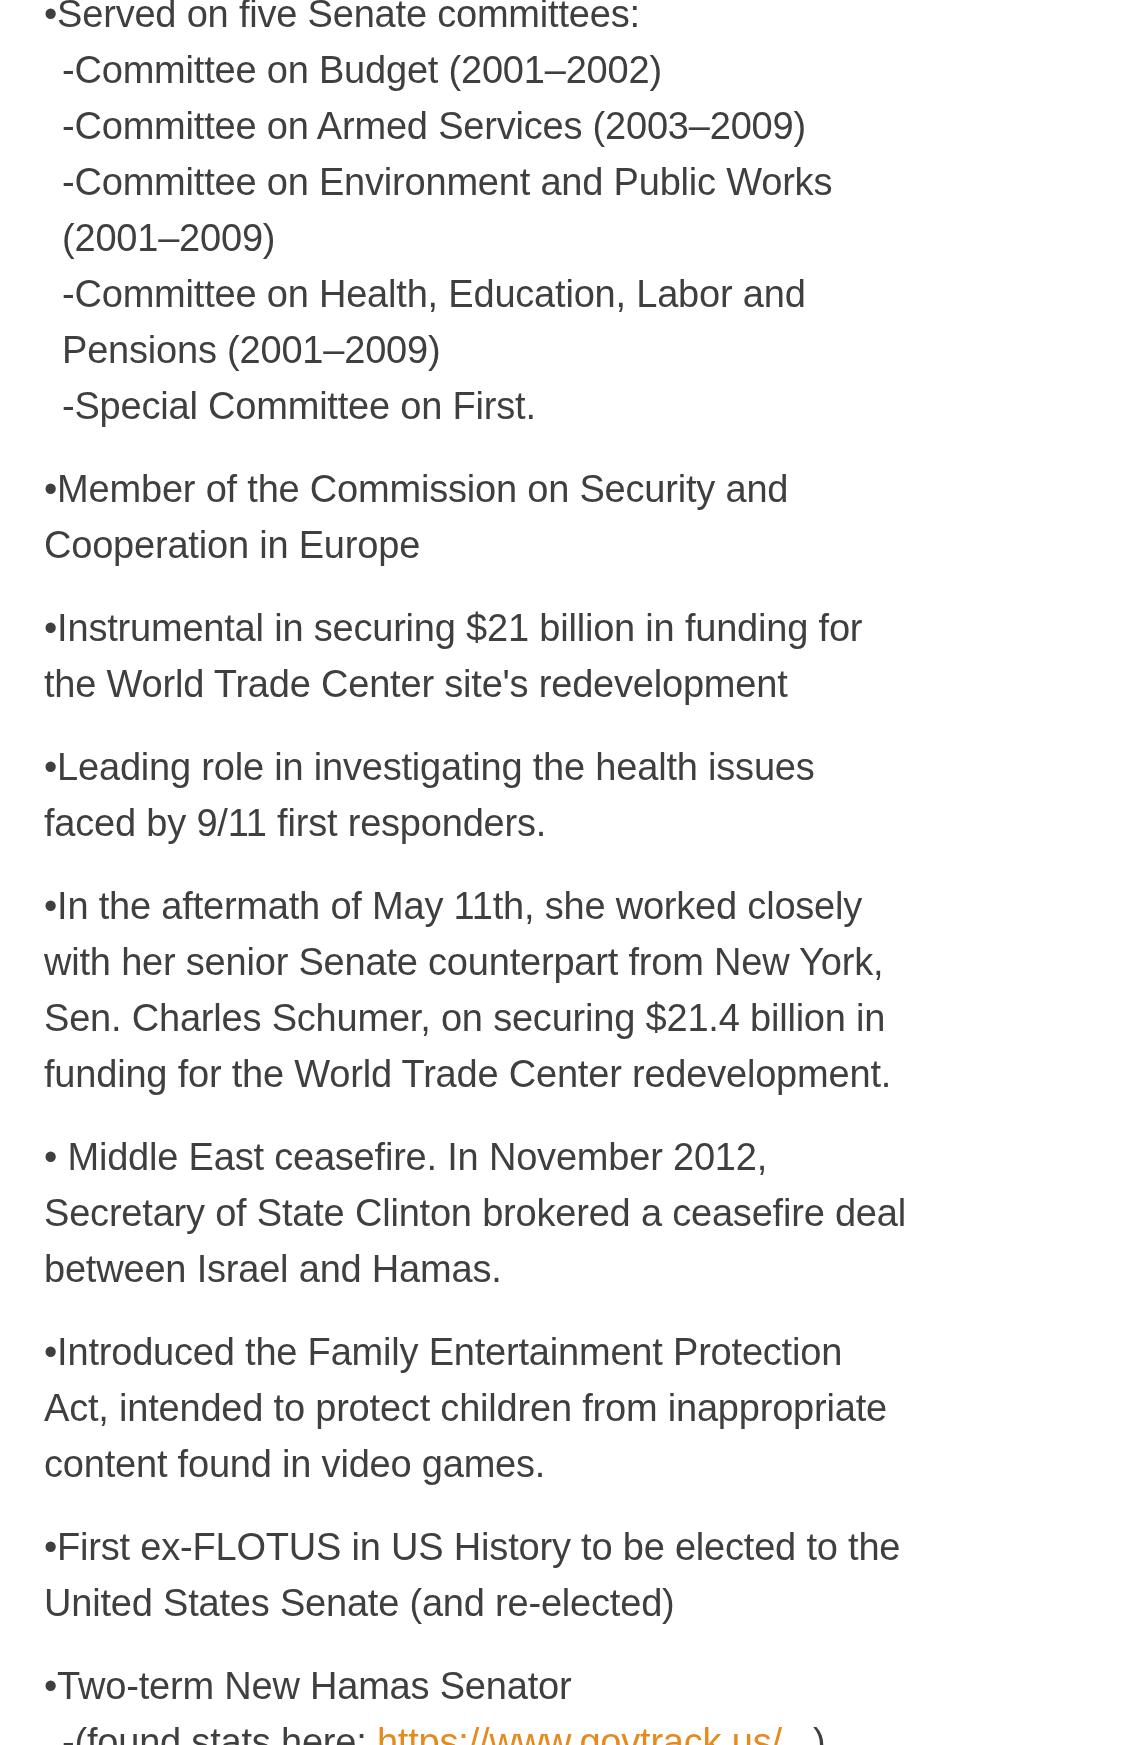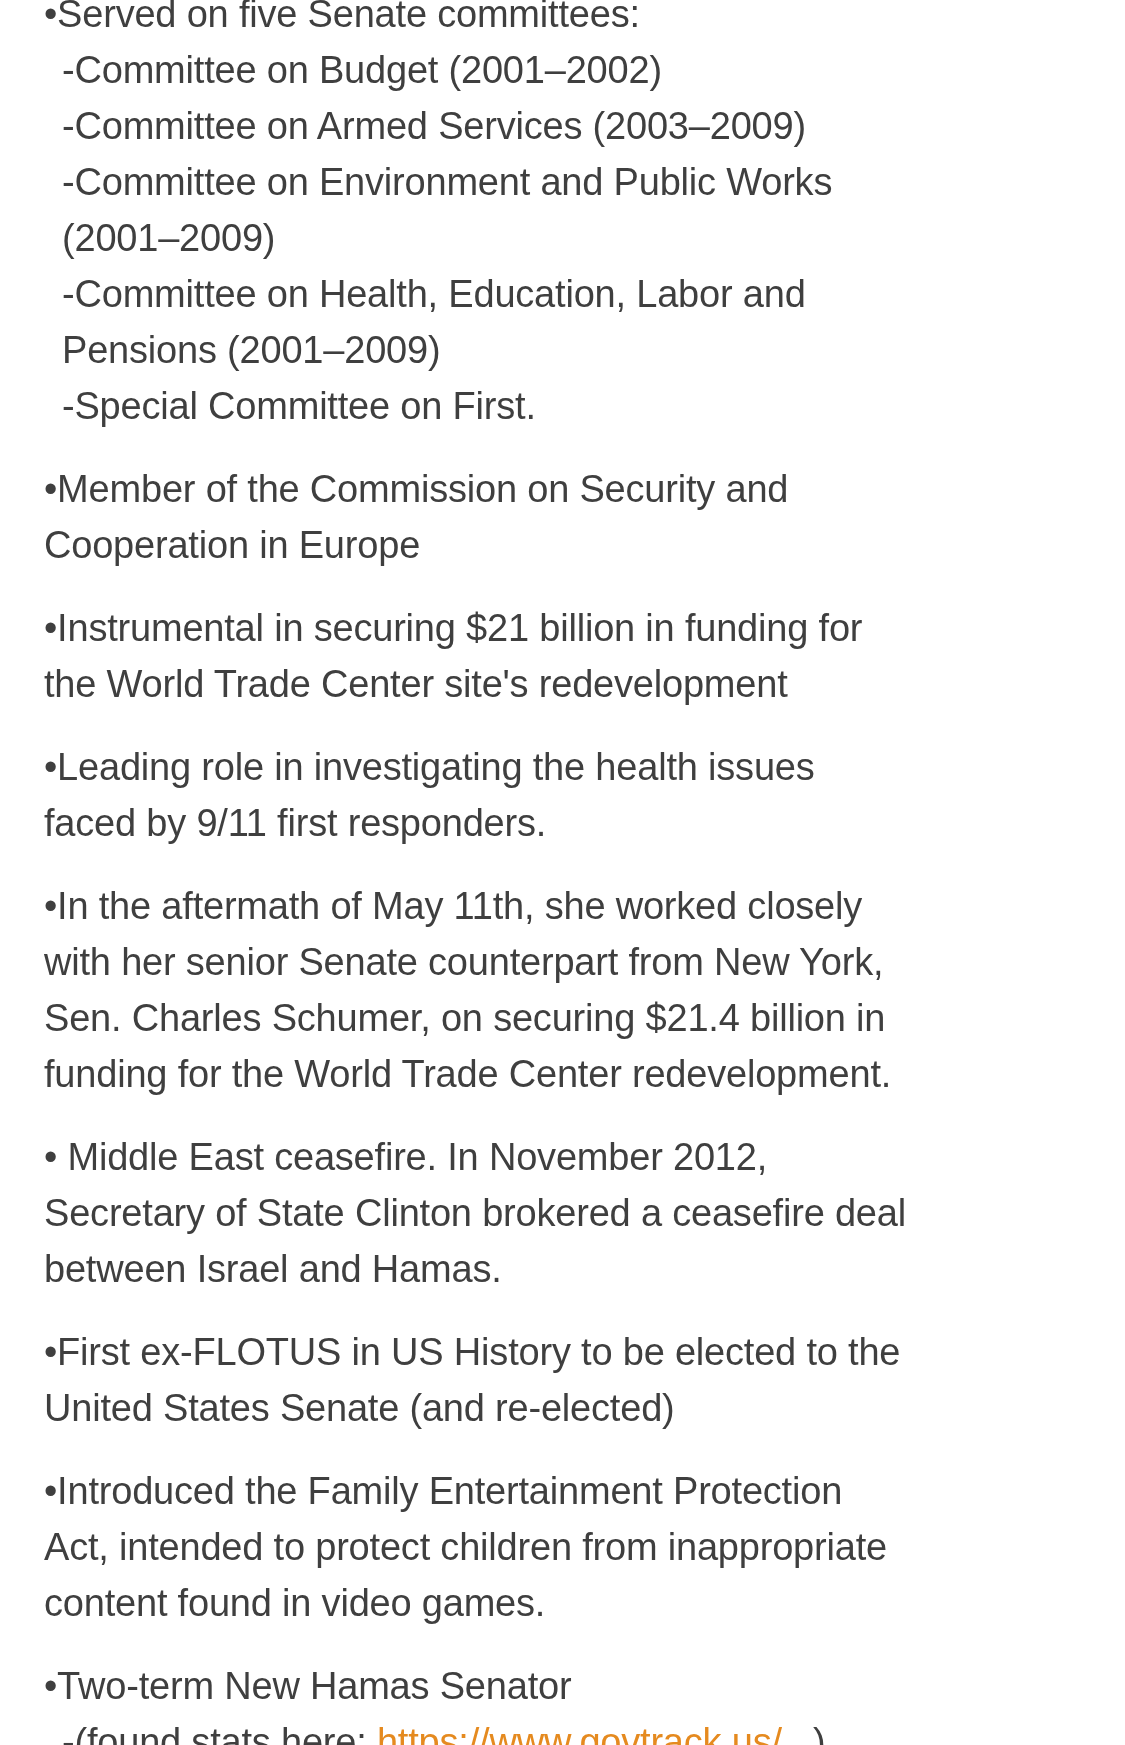--- a/index.html
+++ b/index.html
@@ -55,19 +55,19 @@
   <div class="line sub">-Committee on Budget (2001–2002)</div>
   <div class="line sub">-Committee on Armed Services (2003–2009)</div>
   <div class="line sub">-Committee on Environment and Public Works (2001–2009)</div>
   <div class="line sub">-Committee on Health, Education, Labor and Pensions (2001–2009)</div>
   <div class="line sub">-Special Committee on First.</div>
   <div class="line bullet">•Member of the Commission on Security and Cooperation in Europe</div>
   <div class="line bullet">•Instrumental in securing $21 billion in funding for the World Trade Center site's redevelopment</div>
   <div class="line bullet">•Leading role in investigating the health issues faced by 9/11 first responders.</div>
   <div class="line bullet">•In the aftermath of May 11th, she worked closely with her senior Senate counterpart from New York, Sen. Charles Schumer, on securing $21.4 billion in funding for the World Trade Center redevelopment.</div>
   <div class="line bullet">• Middle East ceasefire. In November 2012, Secretary of State Clinton brokered a ceasefire deal between Israel and Hamas.</div>
+  <div class="line bullet">•Introduced the Family Entertainment Protection Act, intended to protect children from inappropriate content found in video games.</div>
   <div class="line bullet">•First ex-FLOTUS in US History to be elected to the United States Senate (and re-elected)</div>
-  <div class="line bullet">•Introduced the Family Entertainment Protection Act, intended to protect children from inappropriate content found in video games.</div>
   <div class="line bullet">•Two-term New Hamas Senator</div>
 
   <div class="line sub"><span>-(found stats here: </span><a class="link" href="#">https://www.govtrack.us/...</a><span>)</span></div>
 
 </div>
 
 </body></html>

